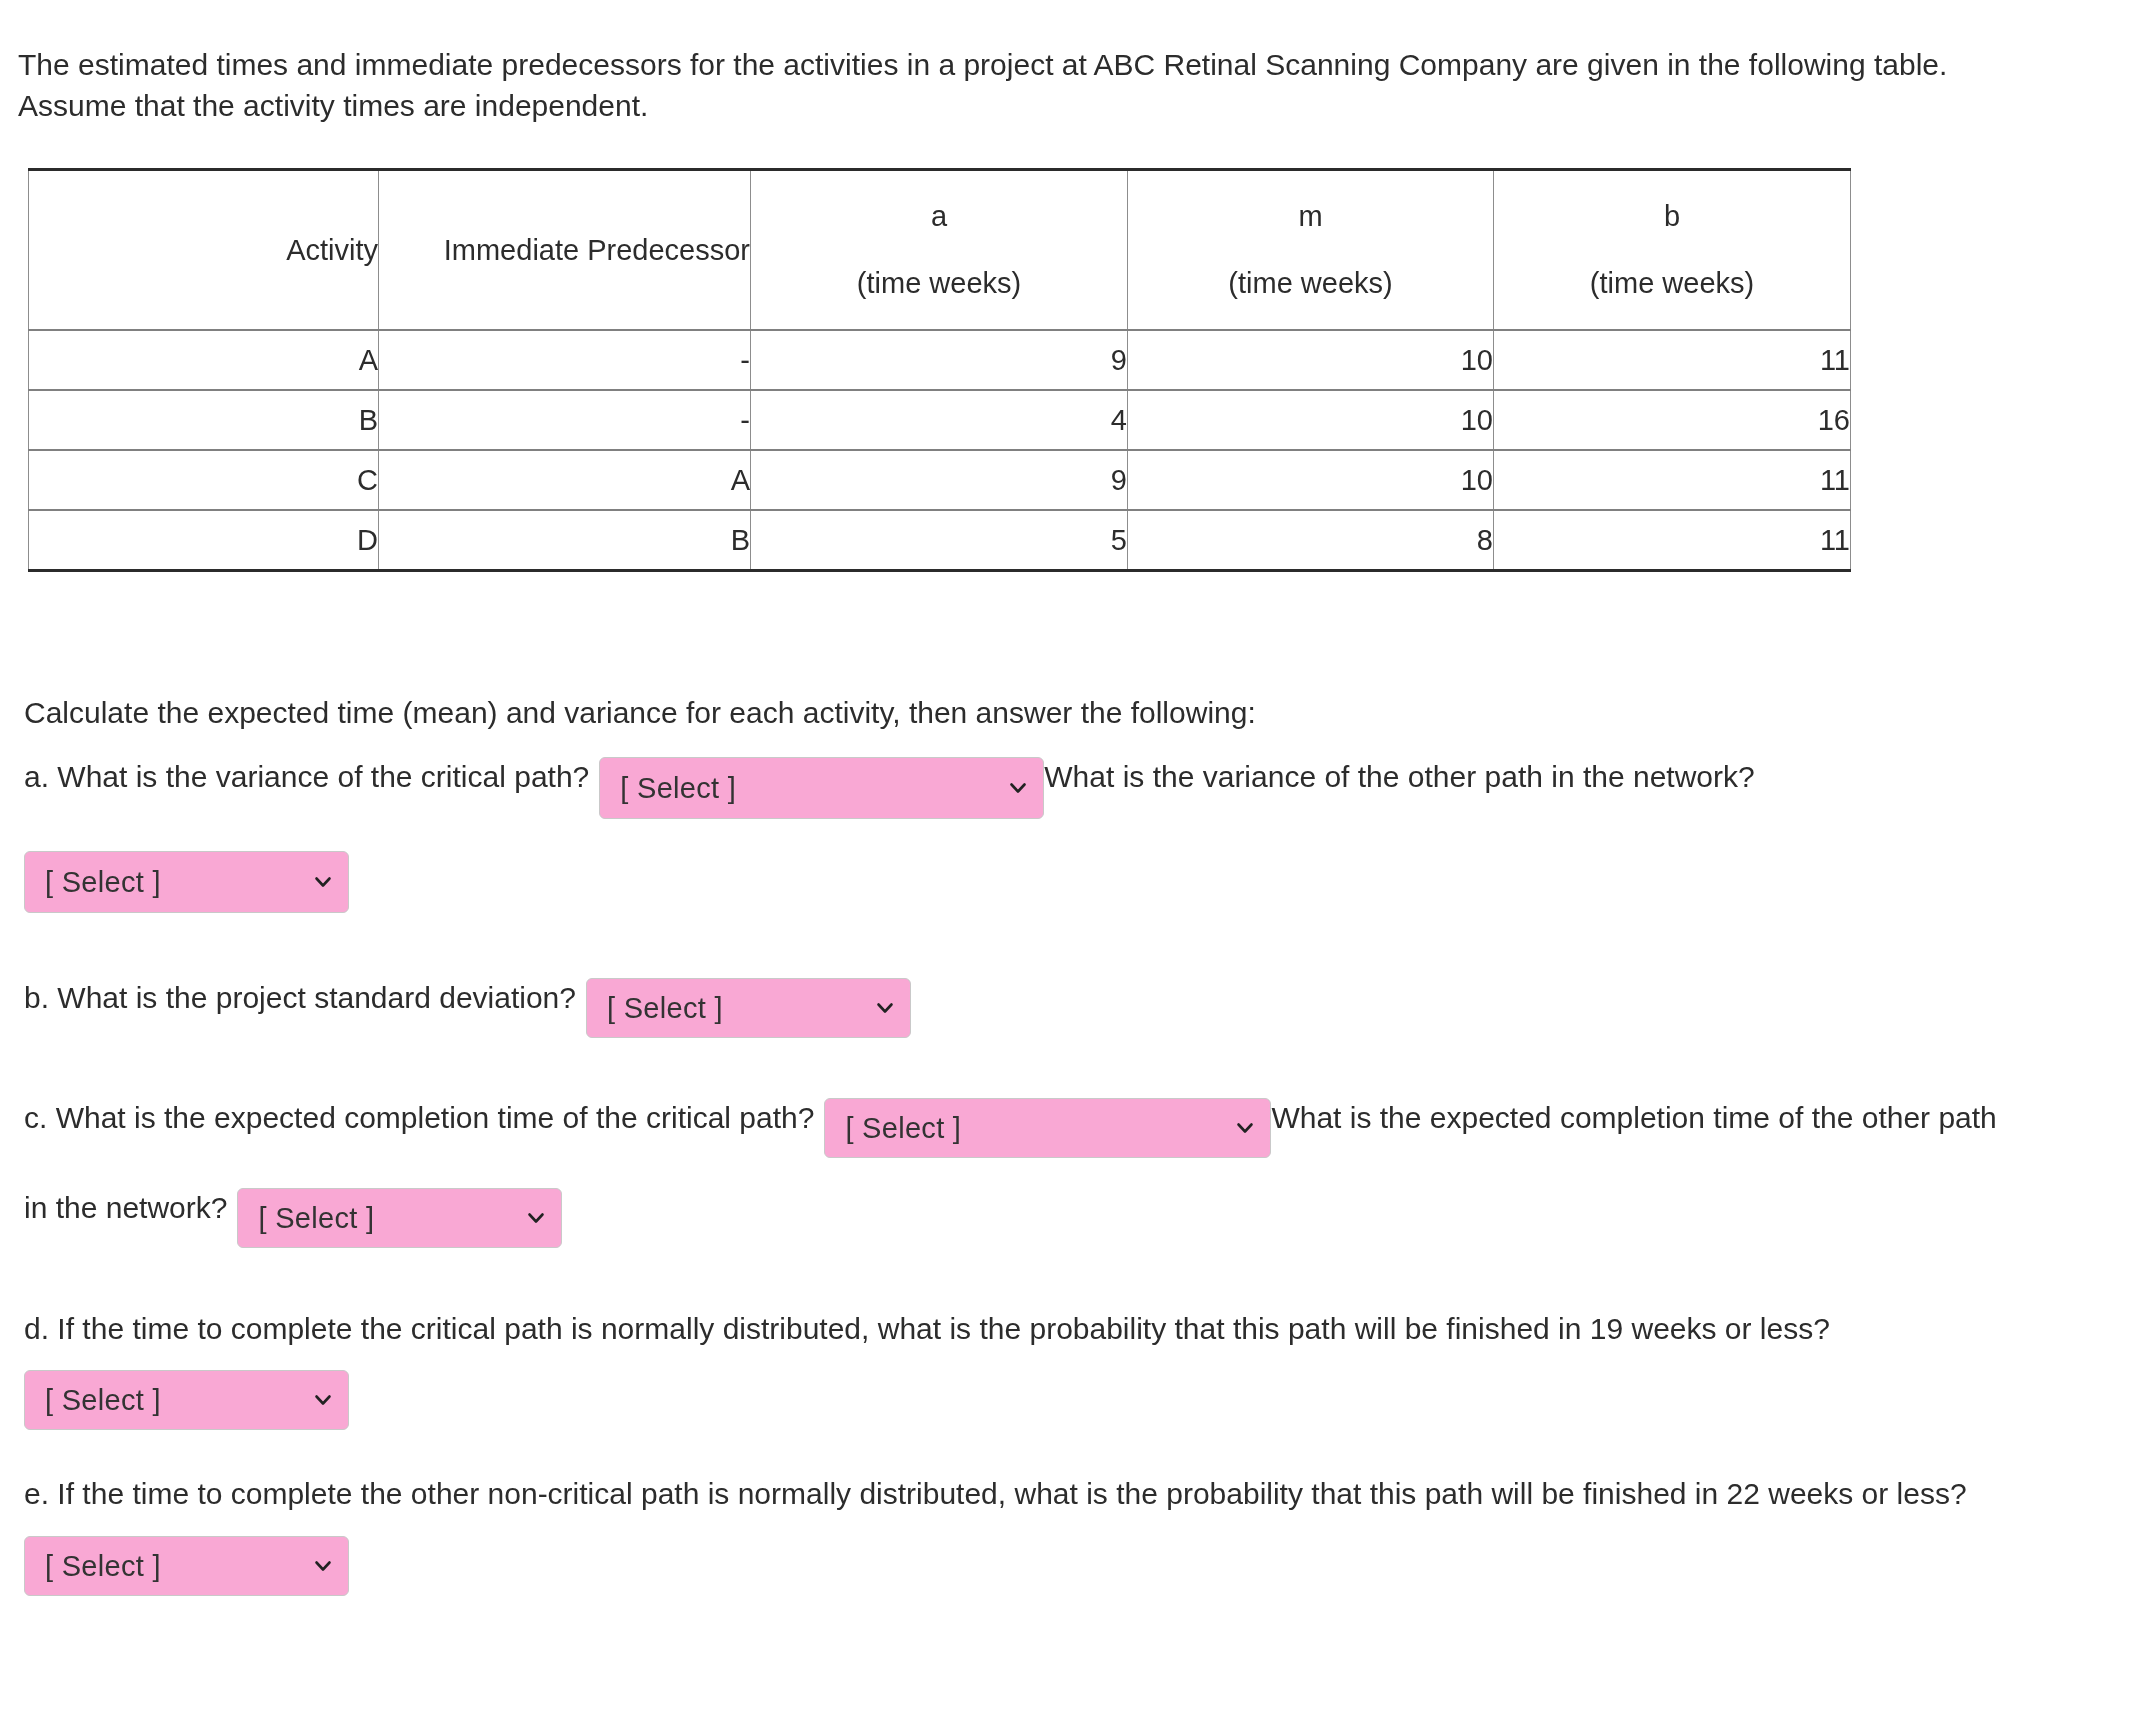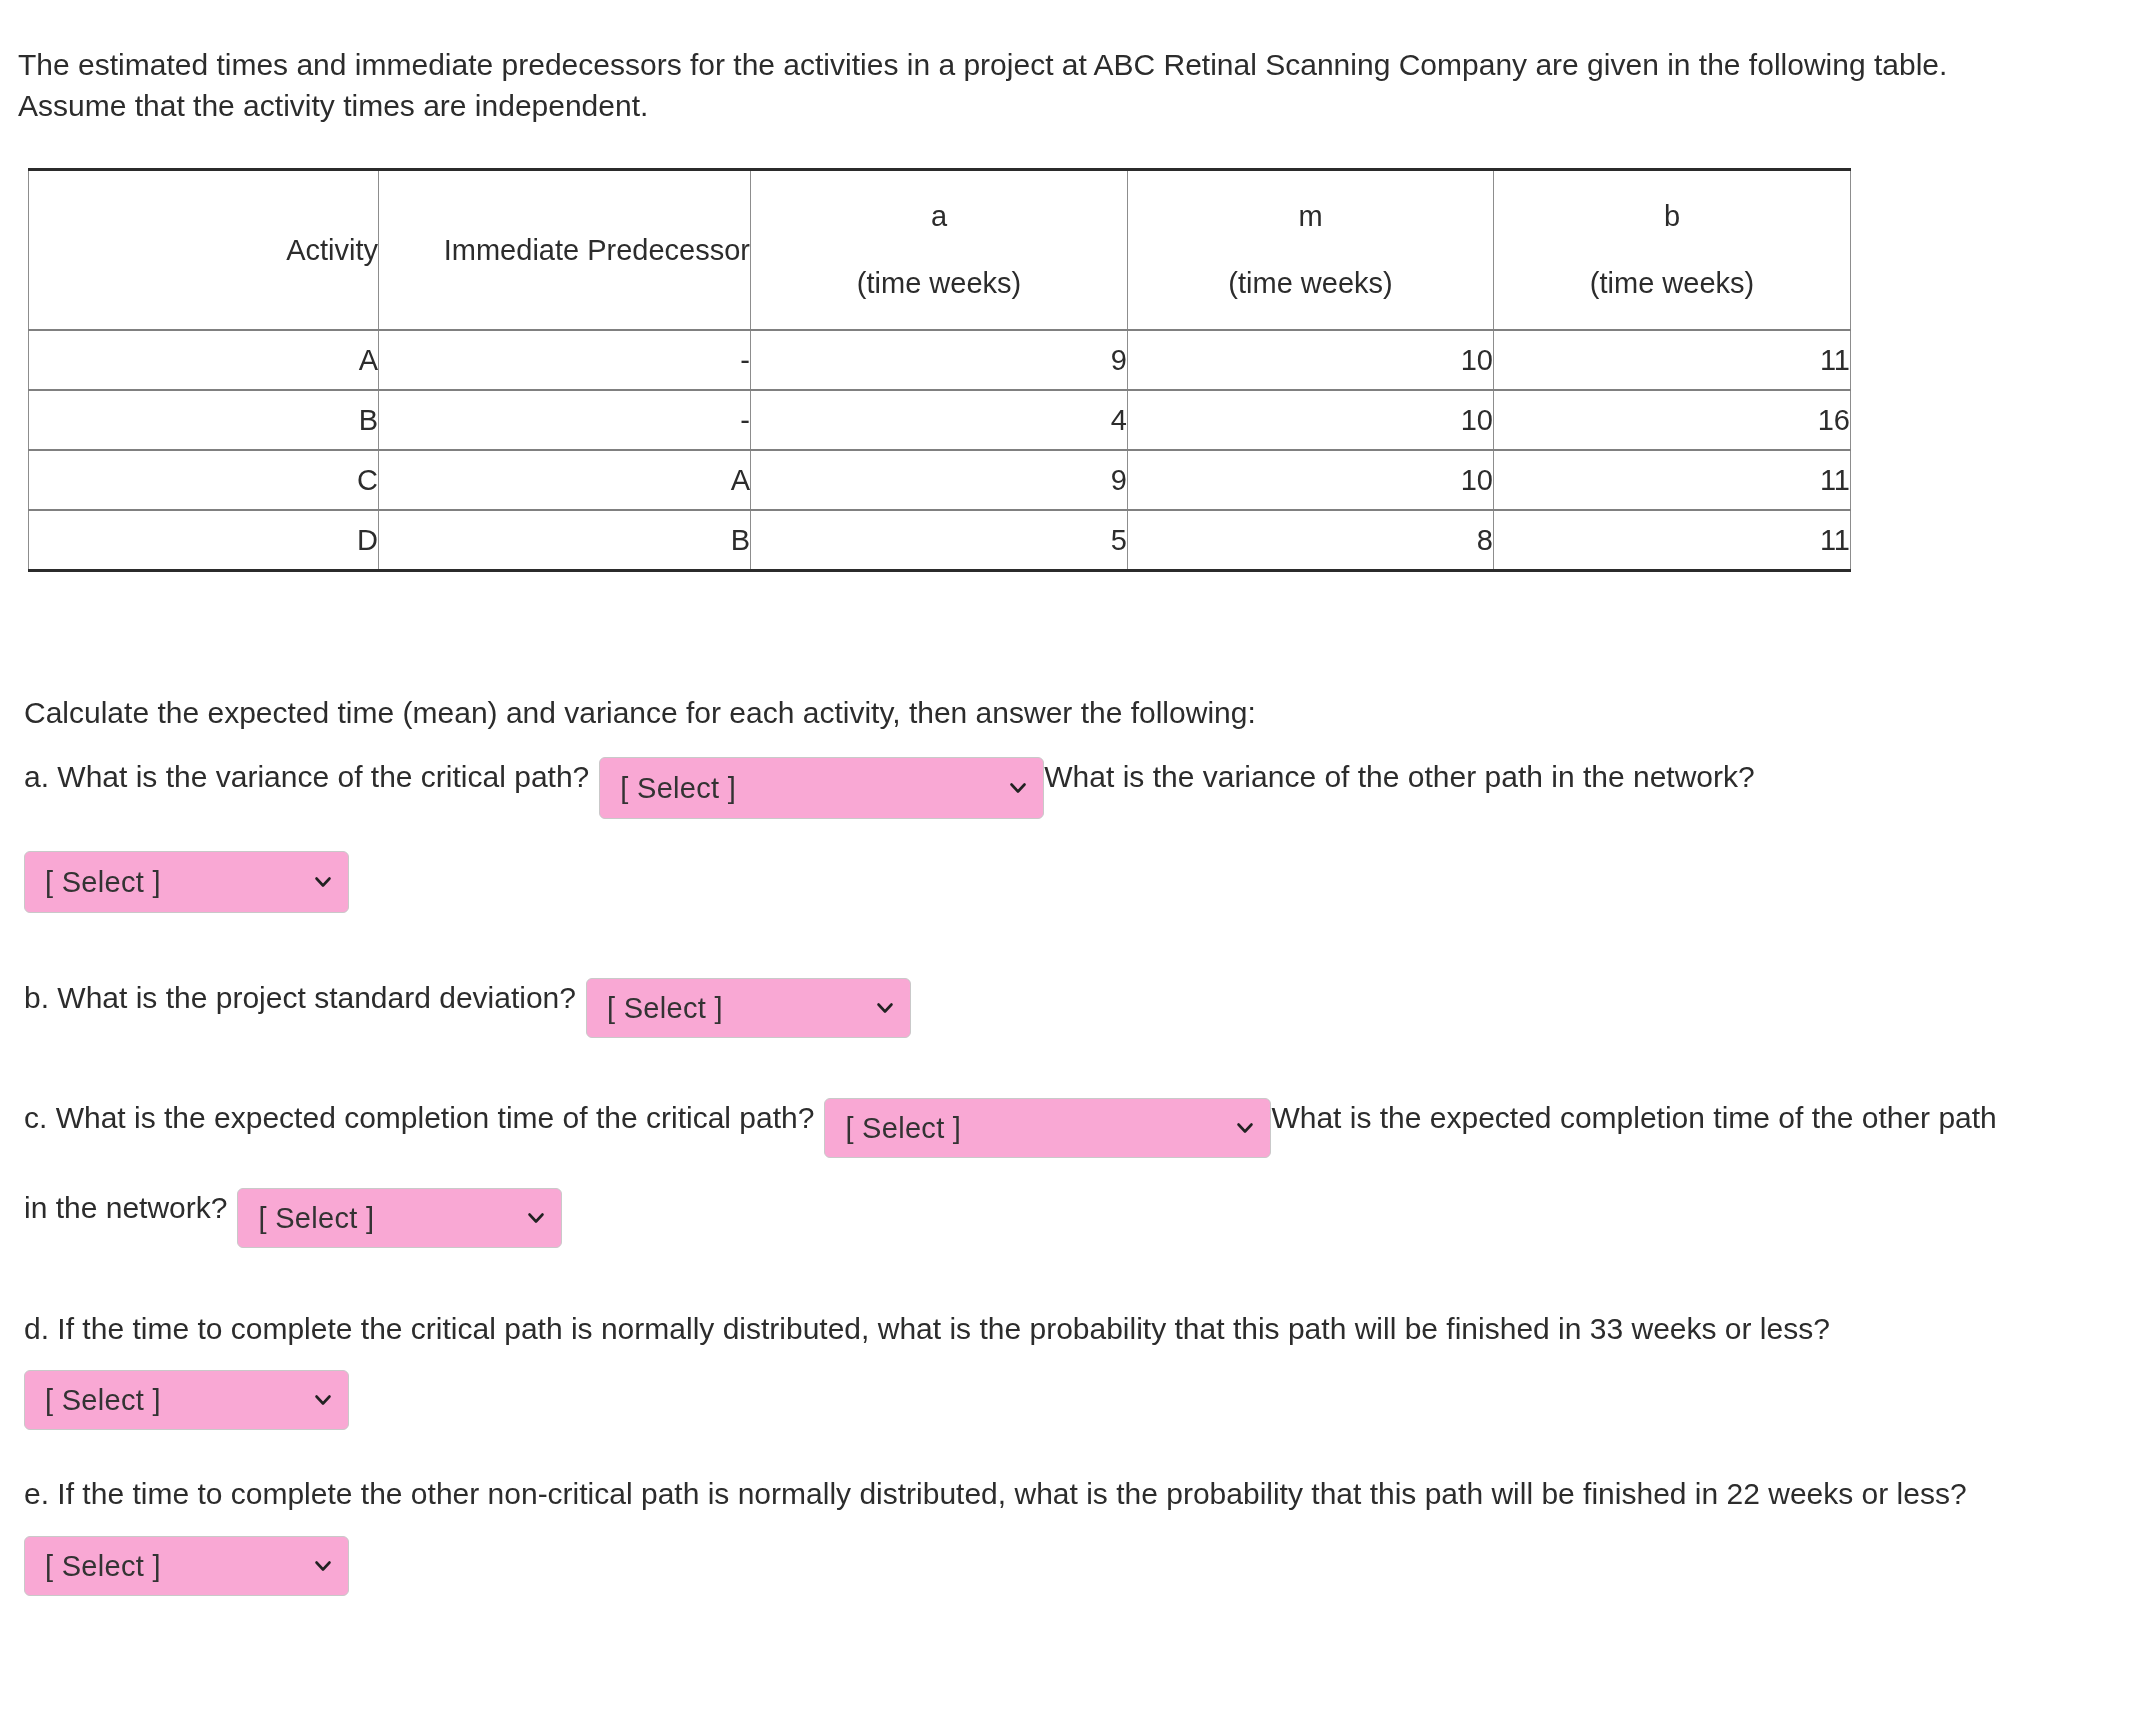--- a/index.html
+++ b/index.html
@@ -280,21 +280,21 @@
     <span class="sel gap-left" id="sel-c2">
       <span class="sel-label">[ Select ]</span>
       <span class="chev">
         <svg width="22" height="22" viewBox="0 0 22 22">
             <path d="M4.5 7.5 L11 14.5 L17.5 7.5" fill="none" stroke="#222222" stroke-width="2.6" stroke-linecap="round" stroke-linejoin="round"></path>
           </svg>
       </span>
     </span>
   </div>
 
-  <div class="block qtext" style="left:24px; top:1309px;">d. If the time to complete the critical path is normally distributed, what is the probability that this path will be finished in 33 weeks or less?</div>
+  <div class="block qtext" style="left:24px; top:1309px;">d. If the time to complete the critical path is normally distributed, what is the probability that this path will be finished in 19 weeks or less?</div>
   <div class="block" style="left:24px; top:1370px;">
     <span class="sel" id="sel-d1">
       <span class="sel-label">[ Select ]</span>
       <span class="chev">
         <svg width="22" height="22" viewBox="0 0 22 22">
             <path d="M4.5 7.5 L11 14.5 L17.5 7.5" fill="none" stroke="#222222" stroke-width="2.6" stroke-linecap="round" stroke-linejoin="round"></path>
           </svg>
       </span>
     </span>
   </div>

